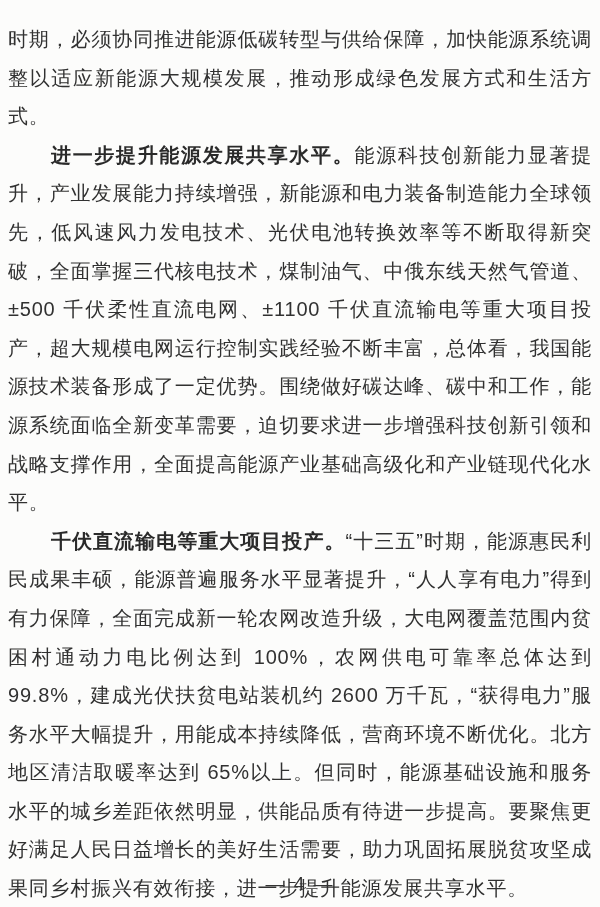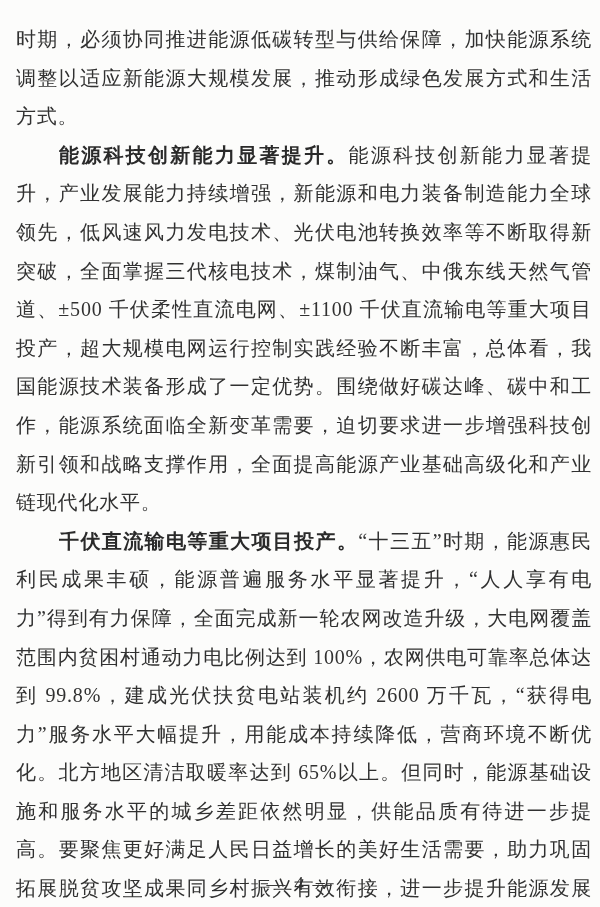--- a/index.html
+++ b/index.html
@@ -7,23 +7,23 @@
     padding: 0;
     background: #e8e8e6;
   }
   .page {
     position: relative;
     width: 600px;
     height: 907px;
     margin: 0 auto;
     background: #fcfcfb;
     box-sizing: border-box;
-    padding: 20px 8px 0 16px;
+    padding: 20px 8px 0 8px;
     overflow: hidden;
-    font-family: Liberation Serif, serif;
+    font-family: Liberation Sans, sans-serif;
     color: #313131;
   }
   .doc-body {
     font-size: 20px;
     line-height: 38.6px;
     letter-spacing: 0.8px;
     text-align: justify;
     text-justify: inter-ideograph;
   }
   .doc-body p {
@@ -49,20 +49,20 @@
   }
 </style>
 </head>
 <body>
 
 <div class="page">
   <div class="doc-body">
 
     <p><span class="para-body">时期，必须协同推进能源低碳转型与供给保障，加快能源系统调整以适应新能源大规模发展，推动形成绿色发展方式和生活方式。</span></p>
 
-    <p class="indent"><span class="para-lead">能源科技创新能力显著提升。</span><span class="para-body">能源科技创新能力显著提升，产业发展能力持续增强，新能源和电力装备制造能力全球领先，低风速风力发电技术、光伏电池转换效率等不断取得新突破，全面掌握三代核电技术，煤制油气、中俄东线天然气管道、±500 千伏柔性直流电网、±1100 千伏直流输电等重大项目投产，超大规模电网运行控制实践经验不断丰富，总体看，我国能源技术装备形成了一定优势。围绕做好碳达峰、碳中和工作，能源系统面临全新变革需要，迫切要求进一步增强科技创新引领和战略支撑作用，全面提高能源产业基础高级化和产业链现代化水平。</span></p>
+    <p class="indent"><span class="para-lead">进一步提升能源发展共享水平。</span><span class="para-body">能源科技创新能力显著提升，产业发展能力持续增强，新能源和电力装备制造能力全球领先，低风速风力发电技术、光伏电池转换效率等不断取得新突破，全面掌握三代核电技术，煤制油气、中俄东线天然气管道、±500 千伏柔性直流电网、±1100 千伏直流输电等重大项目投产，超大规模电网运行控制实践经验不断丰富，总体看，我国能源技术装备形成了一定优势。围绕做好碳达峰、碳中和工作，能源系统面临全新变革需要，迫切要求进一步增强科技创新引领和战略支撑作用，全面提高能源产业基础高级化和产业链现代化水平。</span></p>
 
     <p class="indent"><span class="para-lead">千伏直流输电等重大项目投产。</span><span class="para-body">“十三五”时期，能源惠民利民成果丰硕，能源普遍服务水平显著提升，“人人享有电力”得到有力保障，全面完成新一轮农网改造升级，大电网覆盖范围内贫困村通动力电比例达到 100%，农网供电可靠率总体达到 99.8%，建成光伏扶贫电站装机约 2600 万千瓦，“获得电力”服务水平大幅提升，用能成本持续降低，营商环境不断优化。北方地区清洁取暖率达到 65%以上。但同时，能源基础设施和服务水平的城乡差距依然明显，供能品质有待进一步提高。要聚焦更好满足人民日益增长的美好生活需要，助力巩固拓展脱贫攻坚成果同乡村振兴有效衔接，进一步提升能源发展共享水平。</span></p>
 
   </div>
 
   <div class="page-footer">— 4 —</div>
 </div>
 
 </body></html>

